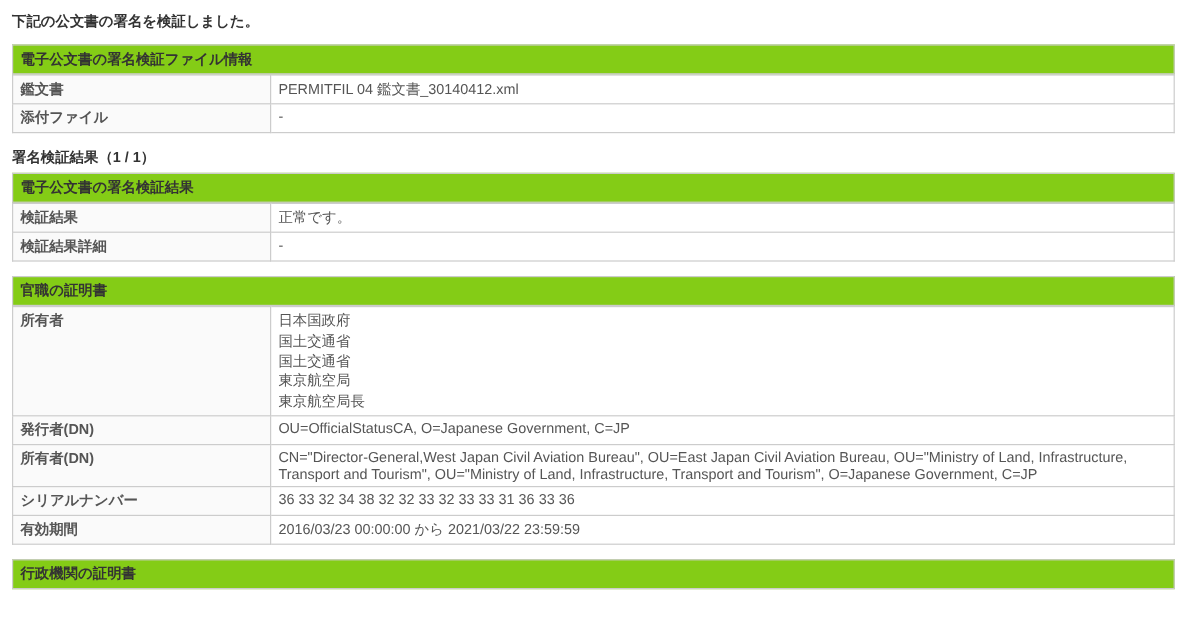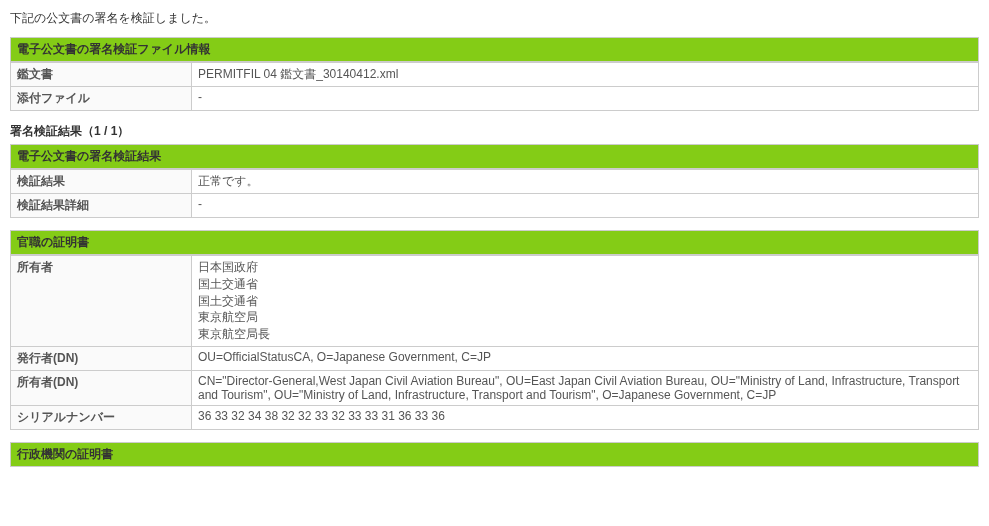--- a/index.html
+++ b/index.html
@@ -7,21 +7,21 @@
     margin: 0;
     padding: 10px;
     font-family: "MS PGothic", "Hiragino Kaku Gothic Pro", Meiryo, sans-serif;
     font-size: 12px;
     color: #333;
     background: #fff;
     width: 989px;
   }
   .intro {
     margin: 0 0 10px 0;
-    font-weight: normal;
+    font-weight: bold;
   }
   .section {
     margin-bottom: 12px;
   }
   .section-header {
     background: #84cc16;
     border: 1px solid #ccc;
     padding: 3px 6px;
     font-weight: bold;
     color: #333;
@@ -32,21 +32,21 @@
     table-layout: fixed;
   }
   table.data th, table.data td {
     border: 1px solid #ccc;
     padding: 3px 6px;
     text-align: left;
     vertical-align: top;
     word-wrap: break-word;
   }
   table.data th {
-    width: 181px;
+    width: 215px;
     background: #fafafa;
     color: #555;
     font-weight: bold;
   }
   table.data td {
     color: #555;
     font-family: Liberation Sans, sans-serif;
   }
   .result-title {
     font-weight: bold;
@@ -112,20 +112,24 @@
       <td>OU=OfficialStatusCA, O=Japanese Government, C=JP</td>
     </tr>
     <tr>
       <th>所有者(DN)</th>
       <td>CN="Director-General,West Japan Civil Aviation Bureau", OU=East Japan Civil Aviation Bureau, OU="Ministry of Land, Infrastructure, Transport and Tourism", OU="Ministry of Land, Infrastructure, Transport and Tourism", O=Japanese Government, C=JP</td>
     </tr>
     <tr>
       <th>シリアルナンバー</th>
       <td>36 33 32 34 38 32 32 33 32 33 33 31 36 33 36</td>
     </tr>
+    <tr>
+      <th>有効期間</th>
+      <td>2016/03/23 00:00:00 から 2021/03/22 23:59:59</td>
+    </tr>
   </tbody>
     </table>
 </div>
 
 <div class="section">
   <div class="section-header">行政機関の証明書</div>
 
 </div>
 
 </body></html>

